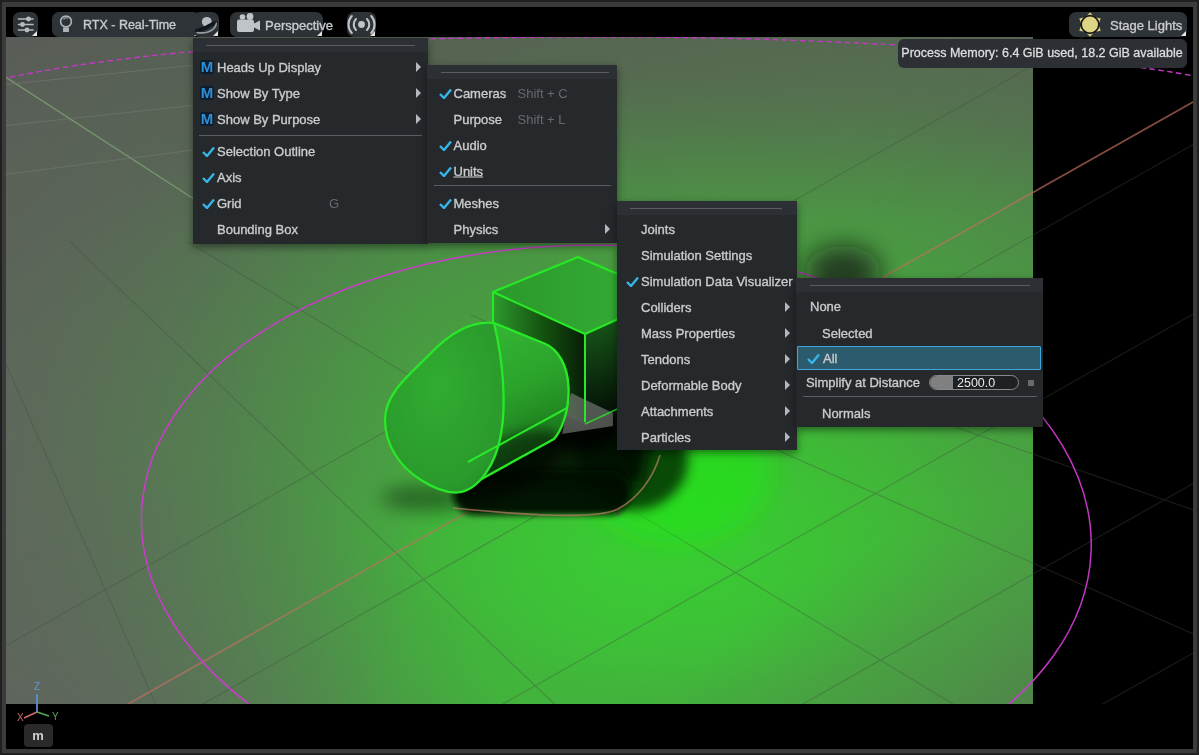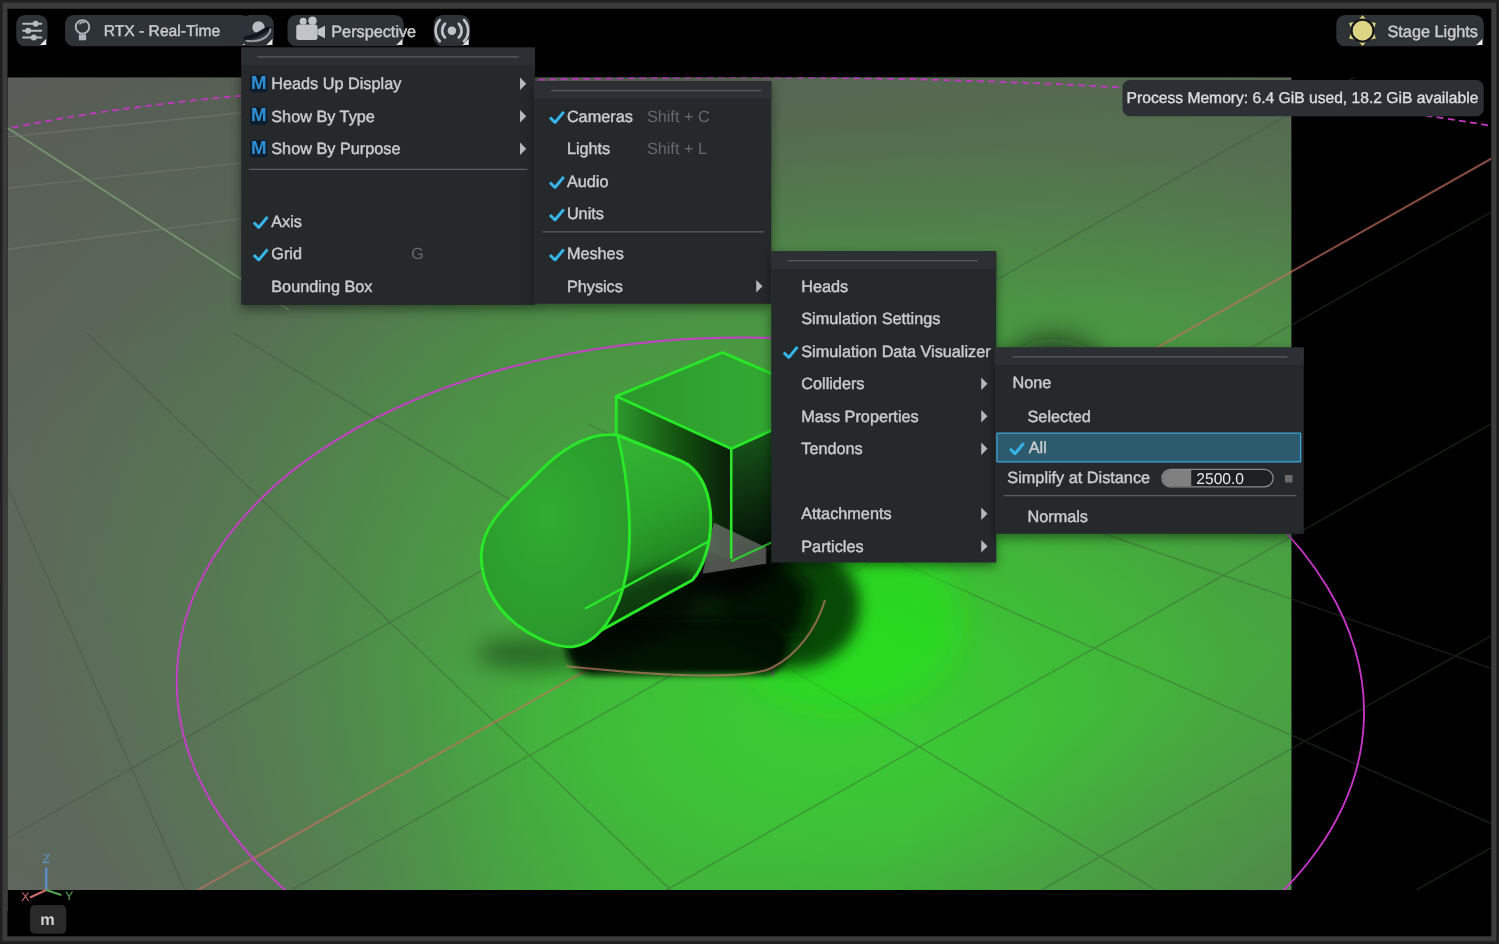--- a/index.html
+++ b/index.html
@@ -1,19 +1,19 @@
 <!DOCTYPE html>
 <html><head>
 <meta charset="utf-8">
 <style>
 * { margin:0; padding:0; box-sizing:border-box; }
 html,body { width:1199px; height:755px; overflow:hidden; background:#202020; font-family:"Liberation Sans",sans-serif; }
 #frame { position:absolute; left:2px; top:2px; width:1195px; height:751px; background:#3b3b3b; }
 #app { position:absolute; left:3.5px; top:4.5px; width:1187px; height:742px; background:#000; overflow:hidden; }
-#viewport { position:absolute; left:0; top:55px; width:1027px; height:667px;
+#viewport { position:absolute; left:0; top:30px; width:1027px; height:667px;
   background:
     radial-gradient(480px 320px at 20px 720px, rgba(98,98,96,0.85) 0%, rgba(98,98,96,0) 100%),
     radial-gradient(520px 280px at 1180px 730px, rgba(92,100,85,0.55) 0%, rgba(92,100,85,0) 100%),
     radial-gradient(700px 170px at 650px 20px, rgba(88,96,82,0.5) 0%, rgba(88,96,82,0) 100%),
     radial-gradient(600px 320px at 790px 290px, rgba(66,170,56,0.55) 0%, rgba(66,170,56,0) 100%),
     radial-gradient(470px 600px at -40px 420px, rgba(98,99,95,0.8) 0%, rgba(98,99,95,0) 100%),
     radial-gradient(300px 200px at 680px 460px, rgba(50,222,44,0.85) 0%, rgba(50,222,44,0) 100%),
     radial-gradient(500px 220px at 520px 640px, rgba(60,196,54,0.5) 0%, rgba(60,196,54,0) 100%),
     radial-gradient(300px 220px at 950px 520px, rgba(70,190,60,0.4) 0%, rgba(70,190,60,0) 100%),
     radial-gradient(820px 480px at 640px 520px, rgba(62,200,55,0.85) 0%, rgba(62,190,55,0.55) 45%, rgba(62,180,55,0) 100%),
@@ -239,20 +239,26 @@
       </svg>
     </div>
   <div class="mi" style="top:67.8px;">
       <span class="micon">M</span>
       <span class="lbl">Show By Purpose</span>
       <svg class="arrow" width="7" height="12">
         <path d="M1,1 L6,6 L1,11 Z" fill="#b5b9bd"></path>
       </svg>
     </div>
   <div class="sep" style="left:6px; right:6px; top:96.5px;"></div>
+  <div class="mi" style="top:100px;">
+      <svg class="chk" width="13" height="11">
+        <polyline points="1,6 5,10 12,1.5" fill="none" stroke="#35b5e8" stroke-width="2.4"></polyline>
+      </svg>
+      <span class="lbl">Selection Outline</span>
+    </div>
   <div class="mi" style="top:126px;">
       <svg class="chk" width="13" height="11">
         <polyline points="1,6 5,10 12,1.5" fill="none" stroke="#35b5e8" stroke-width="2.4"></polyline>
       </svg>
       <span class="lbl">Axis</span>
     </div>
   <div class="mi" style="top:152px;">
       <svg class="chk" width="13" height="11">
         <polyline points="1,6 5,10 12,1.5" fill="none" stroke="#35b5e8" stroke-width="2.4"></polyline>
       </svg>
@@ -269,34 +275,34 @@
       <div class="tearline" style="left:14px; right:8px;"></div>
     </div>
   <div class="mi" style="top:14.5px;">
       <svg class="chk" width="13" height="11" style="left:11.5px;">
         <polyline points="1,6 5,10 12,1.5" fill="none" stroke="#35b5e8" stroke-width="2.4"></polyline>
       </svg>
       <span class="lbl" style="left:26.5px;">Cameras</span>
       <span class="sc" style="left:90.5px;">Shift + C</span>
     </div>
   <div class="mi" style="top:40.6px;">
-      <span class="lbl" style="left:26.5px;">Lights</span>
+      <span class="lbl" style="left:26.5px;">Purpose</span>
       <span class="sc" style="left:90.5px;">Shift + L</span>
     </div>
   <div class="mi" style="top:66.8px;">
       <svg class="chk" width="13" height="11" style="left:11.5px;">
         <polyline points="1,6 5,10 12,1.5" fill="none" stroke="#35b5e8" stroke-width="2.4"></polyline>
       </svg>
       <span class="lbl" style="left:26.5px;">Audio</span>
     </div>
   <div class="mi" style="top:92.7px;">
       <svg class="chk" width="13" height="11" style="left:11.5px;">
         <polyline points="1,6 5,10 12,1.5" fill="none" stroke="#35b5e8" stroke-width="2.4"></polyline>
       </svg>
-      <span class="lbl" style="left:26.5px;">Units</span>
+      <span class="lbl" style="left:26.5px;text-decoration:underline;">Units</span>
     </div>
   <div class="sep" style="left:7px; right:6px; top:119.6px;"></div>
   <div class="mi" style="top:124.7px;">
       <svg class="chk" width="13" height="11" style="left:11.5px;">
         <polyline points="1,6 5,10 12,1.5" fill="none" stroke="#35b5e8" stroke-width="2.4"></polyline>
       </svg>
       <span class="lbl" style="left:26.5px;">Meshes</span>
     </div>
   <div class="mi" style="top:150.6px;">
       <span class="lbl" style="left:26.5px;">Physics</span>
@@ -304,21 +310,21 @@
         <path d="M1,1 L6,6 L1,11 Z" fill="#b5b9bd"></path>
       </svg>
     </div>
 </div>
 
 <div class="menu" id="menu3" style="left:616.5px; top:201px; width:180.5px; height:249px;">
   <div class="tear">
       <div class="tearline" style="left:13px; right:15px;"></div>
     </div>
   <div class="mi" style="top:15px;">
-      <span class="lbl">Heads</span>
+      <span class="lbl">Joints</span>
     </div>
   <div class="mi" style="top:41px;">
       <span class="lbl">Simulation Settings</span>
     </div>
   <div class="mi" style="top:67px;">
       <svg class="chk" width="13" height="11">
         <polyline points="1,6 5,10 12,1.5" fill="none" stroke="#35b5e8" stroke-width="2.4"></polyline>
       </svg>
       <span class="lbl">Simulation Data Visualizer</span>
     </div>
@@ -329,20 +335,26 @@
       </svg>
     </div>
   <div class="mi" style="top:93px;">
       <span class="lbl">Colliders</span>
       <svg class="arrow" width="7" height="12">
         <path d="M1,1 L6,6 L1,11 Z" fill="#b5b9bd"></path>
       </svg>
     </div>
   <div class="mi" style="top:145px;">
       <span class="lbl">Tendons</span>
+      <svg class="arrow" width="7" height="12">
+        <path d="M1,1 L6,6 L1,11 Z" fill="#b5b9bd"></path>
+      </svg>
+    </div>
+  <div class="mi" style="top:171px;">
+      <span class="lbl">Deformable Body</span>
       <svg class="arrow" width="7" height="12">
         <path d="M1,1 L6,6 L1,11 Z" fill="#b5b9bd"></path>
       </svg>
     </div>
   <div class="mi" style="top:197px;">
       <span class="lbl">Attachments</span>
       <svg class="arrow" width="7" height="12">
         <path d="M1,1 L6,6 L1,11 Z" fill="#b5b9bd"></path>
       </svg>
     </div>

